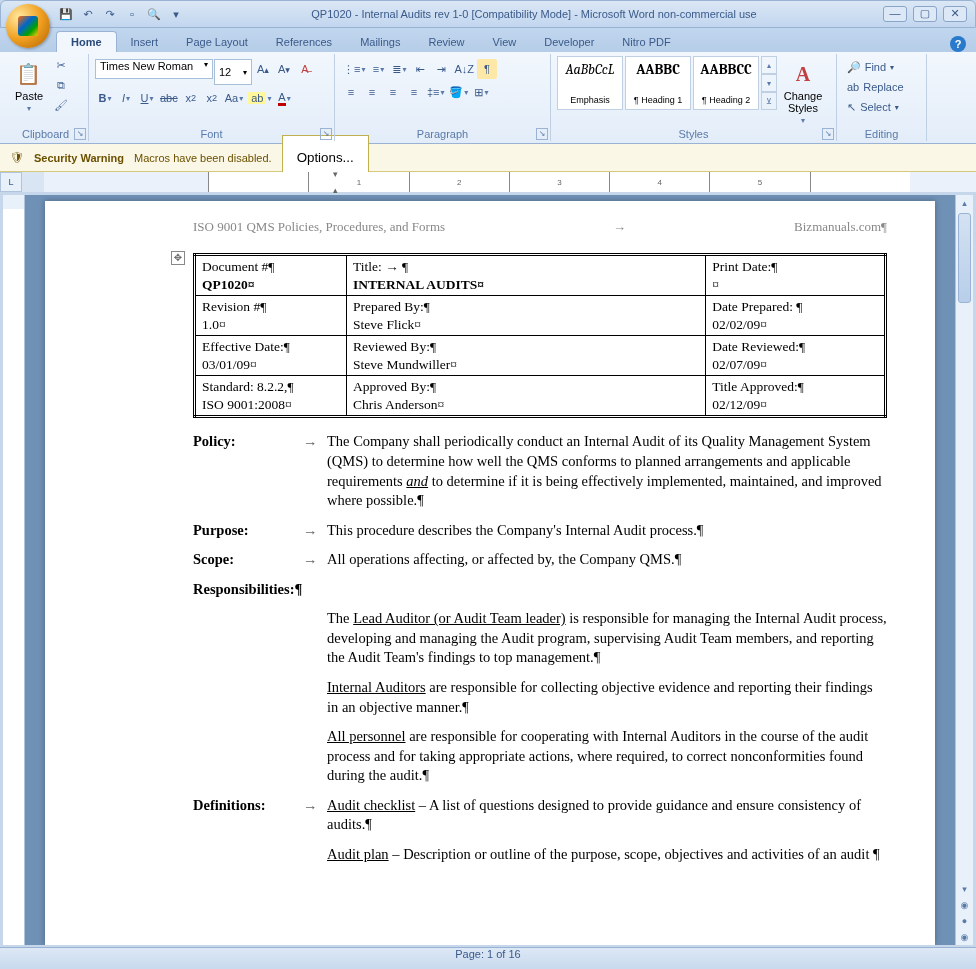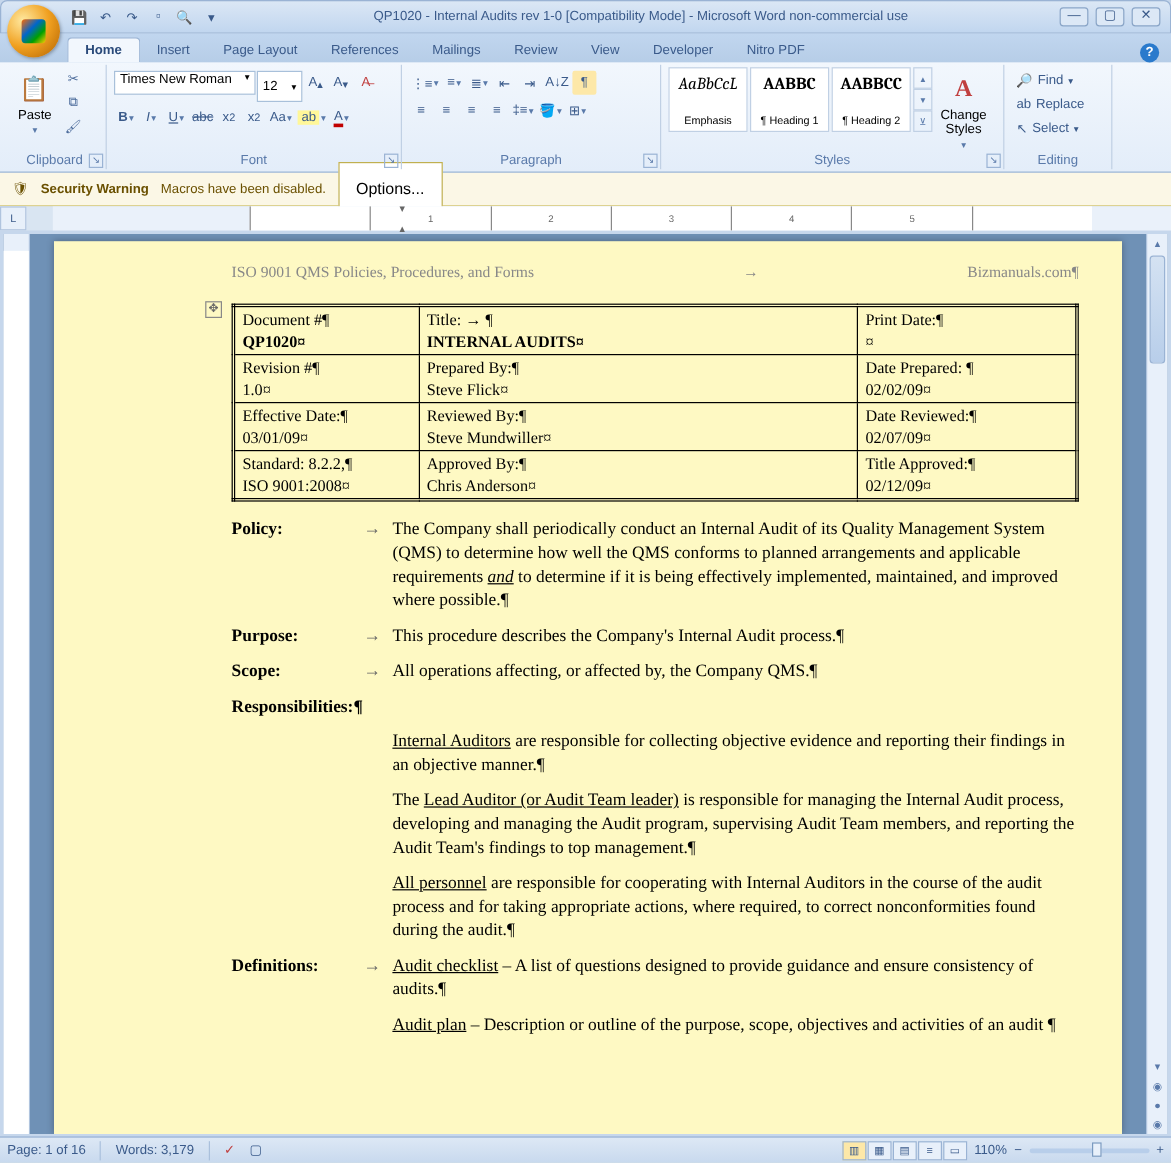--- a/index.html
+++ b/index.html
@@ -59,35 +59,35 @@
 .hr-white::after { content:"▴"; position:absolute; left:125px; bottom:-3px; color:#666; font-size:9px; }
 
 
 .docarea { position:absolute; left:3px; right:3px; top:195px; bottom:24px; background:#6f91b6; display:flex; }
 .vr { width:22px; background:#e8f0fa; border-right:1px solid #b0c4de; position:relative; }
 .vr-white { position:absolute; left:0; right:0; top:14px; bottom:0; background:#fff; }
 .scroll-v { width:18px; background:#e8f0fa; border-left:1px solid #b0c4de; position:relative; }
 .scroll-v .thumb { position:absolute; left:2px; right:2px; top:18px; height:90px; background:linear-gradient(#d4e2f2,#b8ceea); border:1px solid #9ab3d4; border-radius:3px; }
 .sv-arr { position:absolute; left:0; right:0; height:16px; text-align:center; color:#5a7aaa; font-size:9px; line-height:16px; }
 .page-wrap { flex:1; background:#6f91b6; overflow:hidden; padding:6px 20px 0 20px; }
-.page { background:#fef9c3; width:100%; height:100%; box-shadow:0 0 6px rgba(0,0,0,.3); padding:18px 36px 18px 148px; font-family:'Times New Roman',serif; font-size:14px; color:#000; position:relative; }
+.page { background:#ffffff; width:100%; height:100%; box-shadow:0 0 6px rgba(0,0,0,.3); padding:18px 48px 18px 148px; font-family:'Times New Roman',serif; font-size:14px; color:#000; position:relative; }
 .hdr-row { display:flex; justify-content:space-between; color:#888; font-size:13px; margin-bottom:18px; }
 .move-handle { position:absolute; left:126px; top:50px; width:14px; height:14px; border:1px solid #888; font-size:10px; text-align:center; color:#666; line-height:12px; }
 .doc-table { border:3px double #000; border-collapse:collapse; width:100%; margin-bottom:14px; }
 .doc-table td { border:1px solid #000; padding:2px 6px; vertical-align:top; font-size:13.5px; line-height:1.3; }
 
 .section { display:flex; margin-bottom:10px; font-size:14.5px; line-height:1.35; }
 .slabel { width:110px; font-weight:bold; flex-shrink:0; }
 .arrow { width:24px; color:#666; }
 .sbody { flex:1; }
 .ul { text-decoration:underline; }
 .it { font-style:italic; }
 
 
-.statusbar { position:absolute; left:0; right:0; bottom:0; height:22px; background:linear-gradient(#dde8f5,#c8d9ee); border-top:1px solid #9ab3d4; display:flex; align-items:center; padding:0 6px; color:#3a5a8a; gap:12px; }
+.statusbar { position:absolute; left:0; right:0; bottom:0; height:22px; background:linear-gradient(#dde8f5,#c8d9ee); border-top:1px solid #9ab3d4; display:flex; align-items:center; padding:0 6px; color:#3a5a8a; gap:12px;flex-direction:column; }
 .statusbar .sep { width:1px; height:16px; background:#aac0dc; }
 .zoom { margin-left:auto; display:flex; align-items:center; gap:6px; }
 .slider { width:100px; height:4px; background:#b8ceea; position:relative; border-radius:2px; }
 .slider .sb { position:absolute; width:8px; height:12px; background:#e8f0fa; border:1px solid #7a9ac0; top:-5px; left:52px; }
 .view-btns { display:flex; gap:1px; }
 .view-btns span { width:20px; height:16px; border:1px solid #9ab3d4; background:#e8f0fa; text-align:center; font-size:9px; line-height:14px; }
 .view-btns span.act { background:#fde8a8; }
 </style>
 </head>
 <body>
@@ -338,26 +338,26 @@
           <div class="sbody">All operations affecting, or affected by, the Company QMS.¶</div>
         </div>
 
       <div class="section">
           <div class="slabel" style="width:auto">Responsibilities:¶</div>
         </div>
 
       <div class="section">
           <div class="slabel"></div>
           <div class="arrow"></div>
-          <div class="sbody"><span class="ul">Internal Auditors</span><span> are responsible for collecting objective evidence and reporting their findings in an objective manner.¶</span></div>
+          <div class="sbody">The <span class="ul">Lead Auditor (or Audit Team leader)</span><span> is responsible for managing the Internal Audit process, developing and managing the Audit program, supervising Audit Team members, and reporting the Audit Team's findings to top management.¶</span></div>
         </div>
       <div class="section">
           <div class="slabel"></div>
           <div class="arrow"></div>
-          <div class="sbody">The <span class="ul">Lead Auditor (or Audit Team leader)</span><span> is responsible for managing the Internal Audit process, developing and managing the Audit program, supervising Audit Team members, and reporting the Audit Team's findings to top management.¶</span></div>
+          <div class="sbody"><span class="ul">Internal Auditors</span><span> are responsible for collecting objective evidence and reporting their findings in an objective manner.¶</span></div>
         </div>
       <div class="section">
           <div class="slabel"></div>
           <div class="arrow"></div>
           <div class="sbody"><span class="ul">All personnel</span><span> are responsible for cooperating with Internal Auditors in the course of the audit process and for taking appropriate actions, where required, to correct nonconformities found during the audit.¶</span></div>
         </div>
 
       <div class="section">
           <div class="slabel">Definitions:</div>
           <div class="arrow">→</div>

